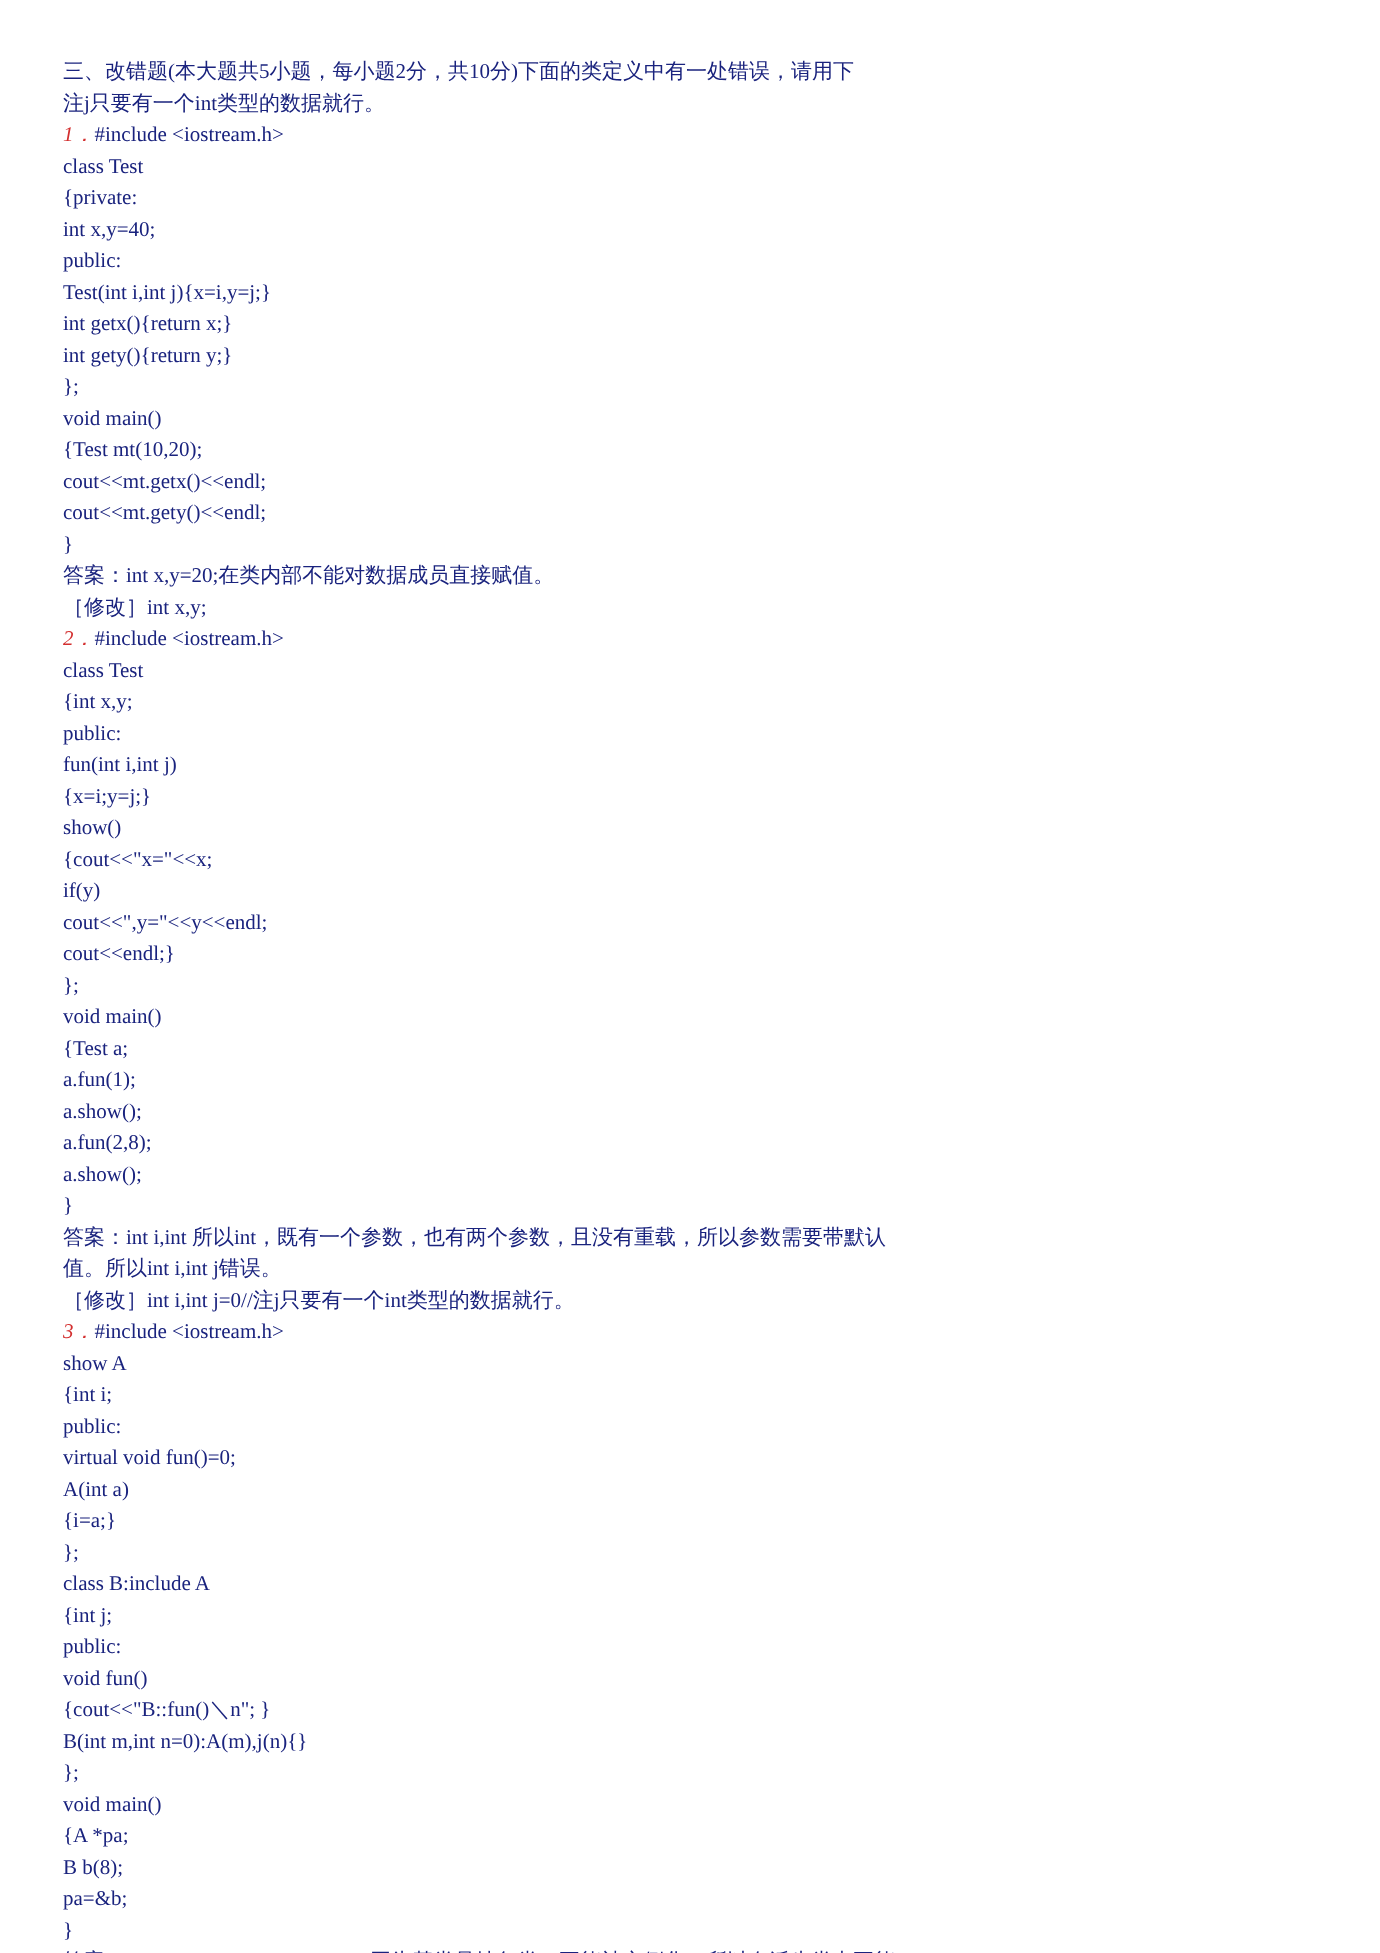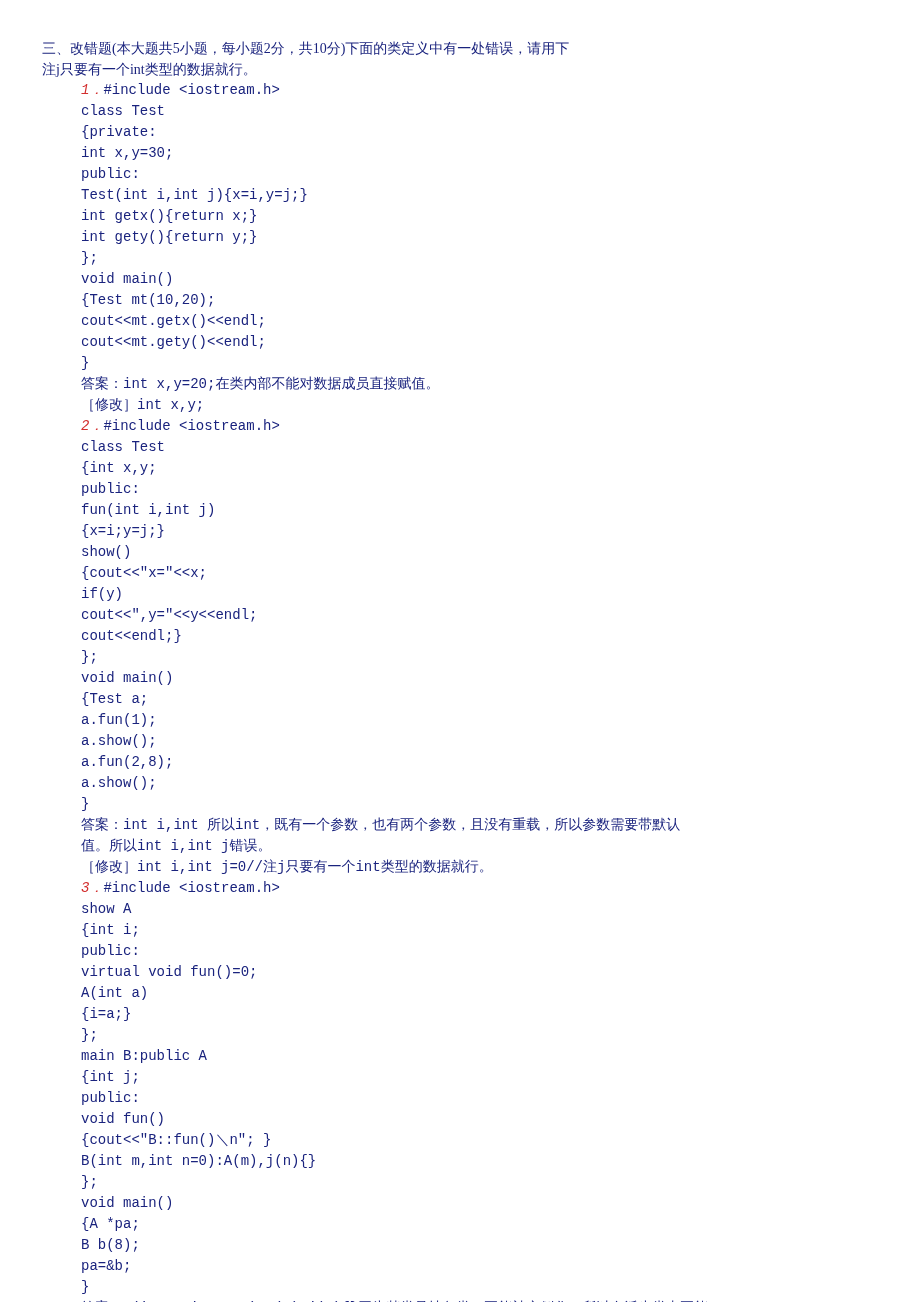--- a/index.html
+++ b/index.html
@@ -9,32 +9,32 @@
     margin: 0;
     padding: 38px 38px 38px 42px;
     background: #fff;
     color: #000;
     width: 920px;
     box-sizing: border-box;
   }
   .blue { color: #1a237e; }
   .red-italic { color: #d32f2f; font-style: italic; }
   .line { white-space: pre-wrap; }
-  .mono { font-family: Liberation Mono, monospace; margin-left: 39px; }
+  .mono { font-family: Liberation Serif, serif; }
 </style>
 </head>
 <body>
 
 <div class="blue line">三、改错题(本大题共5小题，每小题2分，共10分)下面的类定义中有一处错误，请用下</div>
 <div class="blue line">注j只要有一个int类型的数据就行。</div>
 
 <div class="line mono"><span class="red-italic">1．</span><span class="blue">#include &lt;iostream.h&gt;</span></div>
 <div class="blue line mono">class Test</div>
 <div class="blue line mono">{private:</div>
-<div class="blue line mono">int x,y=30;</div>
+<div class="blue line mono">int x,y=40;</div>
 <div class="blue line mono">public:</div>
 <div class="blue line mono">Test(int i,int j){x=i,y=j;}</div>
 <div class="blue line mono">int getx(){return x;}</div>
 <div class="blue line mono">int gety(){return y;}</div>
 <div class="blue line mono">};</div>
 <div class="blue line mono">void main()</div>
 <div class="blue line mono">{Test mt(10,20);</div>
 <div class="blue line mono">cout&lt;&lt;mt.getx()&lt;&lt;endl;</div>
 <div class="blue line mono">cout&lt;&lt;mt.gety()&lt;&lt;endl;</div>
 <div class="blue line mono">}</div>
@@ -65,21 +65,21 @@
 <div class="blue line mono">［修改］int i,int j=0//注j只要有一个int类型的数据就行。</div>
 
 <div class="line mono"><span class="red-italic">3．</span><span class="blue">#include &lt;iostream.h&gt;</span></div>
 <div class="blue line mono">show A</div>
 <div class="blue line mono">{int i;</div>
 <div class="blue line mono">public:</div>
 <div class="blue line mono">virtual void fun()=0;</div>
 <div class="blue line mono">A(int a)</div>
 <div class="blue line mono">{i=a;}</div>
 <div class="blue line mono">};</div>
-<div class="blue line mono">main B:public A</div>
+<div class="blue line mono">class B:include A</div>
 <div class="blue line mono">{int j;</div>
 <div class="blue line mono">public:</div>
 <div class="blue line mono">void fun()</div>
 <div class="blue line mono">{cout&lt;&lt;"B::fun()＼n"; }</div>
 <div class="blue line mono">B(int m,int n=0):A(m),j(n){}</div>
 <div class="blue line mono">};</div>
 <div class="blue line mono">void main()</div>
 <div class="blue line mono">{A *pa;</div>
 <div class="blue line mono">B b(8);</div>
 <div class="blue line mono">pa=&amp;b;</div>

